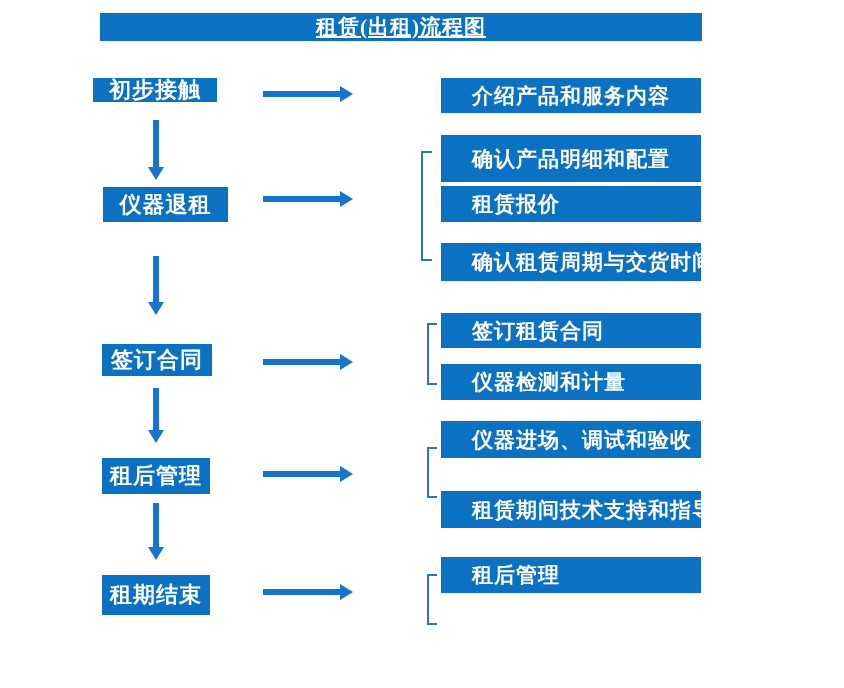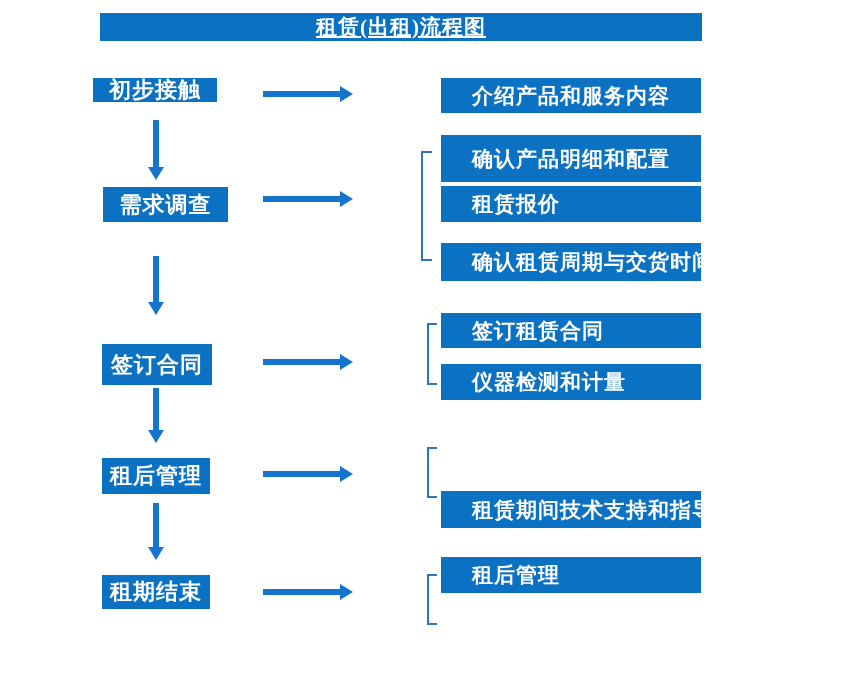--- a/index.html
+++ b/index.html
@@ -76,29 +76,29 @@
 <div class="canvas">
 
   <div class="bluebox title-bar">
     <span>租赁(出租)流程图</span>
   </div>
 
   <div class="bluebox stage-box" style="left:85px; top:78px; width:124px; height:24px;margin-left:8px;">
     <span>初步接触</span>
   </div>
   <div class="bluebox stage-box" style="left:103px; top:187px; width:125px; height:35px;">
-    <span>需求调查</span>
+    <span>仪器退租</span>
   </div>
-  <div class="bluebox stage-box" style="left:102px; top:344px; width:110px; height:41px;">
+  <div class="bluebox stage-box" style="left:102px; top:344px; width:110px; height:32px;">
     <span>签订合同</span>
   </div>
   <div class="bluebox stage-box" style="left:102px; top:458px; width:108px; height:36px;">
     <span>租后管理</span>
   </div>
-  <div class="bluebox stage-box" style="left:102px; top:575px; width:108px; height:34px;">
+  <div class="bluebox stage-box" style="left:102px; top:575px; width:108px; height:40px;">
     <span>租期结束</span>
   </div>
 
   <div class="varrow" style="top:120px; height:60px;"></div>
   <div class="varrow" style="top:256px; height:59px;"></div>
   <div class="varrow" style="top:388px; height:55px;"></div>
   <div class="varrow" style="top:503px; height:57px;"></div>
 
   <div class="harrow" style="top:86px;"></div>
   <div class="harrow" style="top:191px;"></div>
@@ -122,20 +122,23 @@
   </div>
   <div class="bluebox detail-box" style="top:243px; height:38px;">
     <span>确认租赁周期与交货时间</span>
   </div>
   <div class="bluebox detail-box" style="top:313px; height:35px;">
     <span>签订租赁合同</span>
   </div>
   <div class="bluebox detail-box" style="top:364px; height:36px;">
     <span>仪器检测和计量</span>
   </div>
+  <div class="bluebox detail-box" style="top:421px; height:37px;">
+    <span>仪器进场、调试和验收</span>
+  </div>
   <div class="bluebox detail-box" style="top:491px; height:37px;">
     <span>租赁期间技术支持和指导</span>
   </div>
   <div class="bluebox detail-box" style="top:557px; height:36px;">
     <span>租后管理</span>
   </div>
 
 </div>
 
 </body></html>

